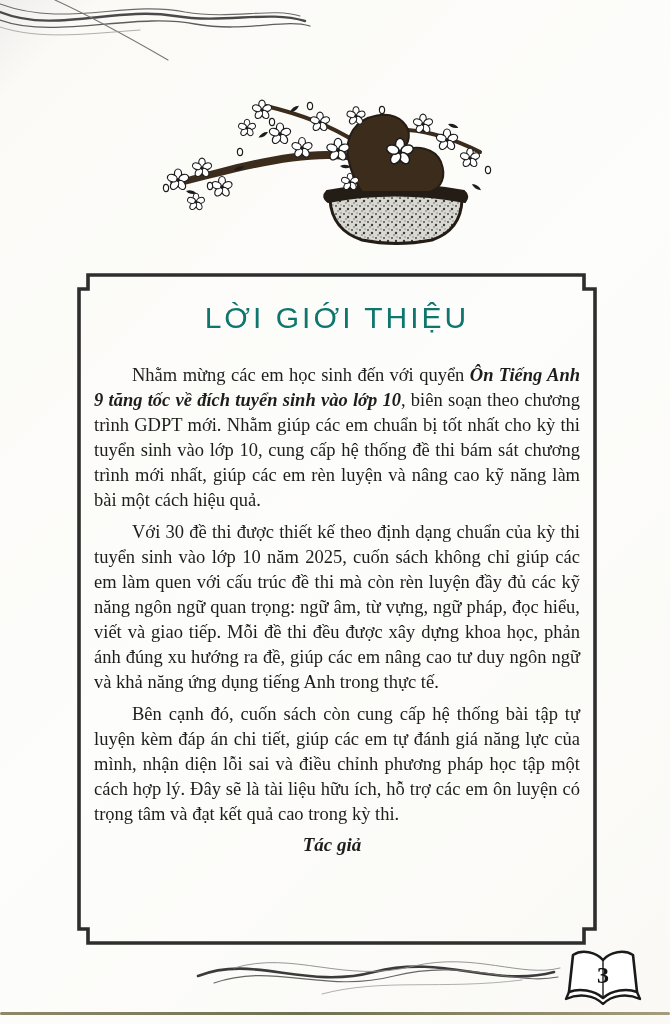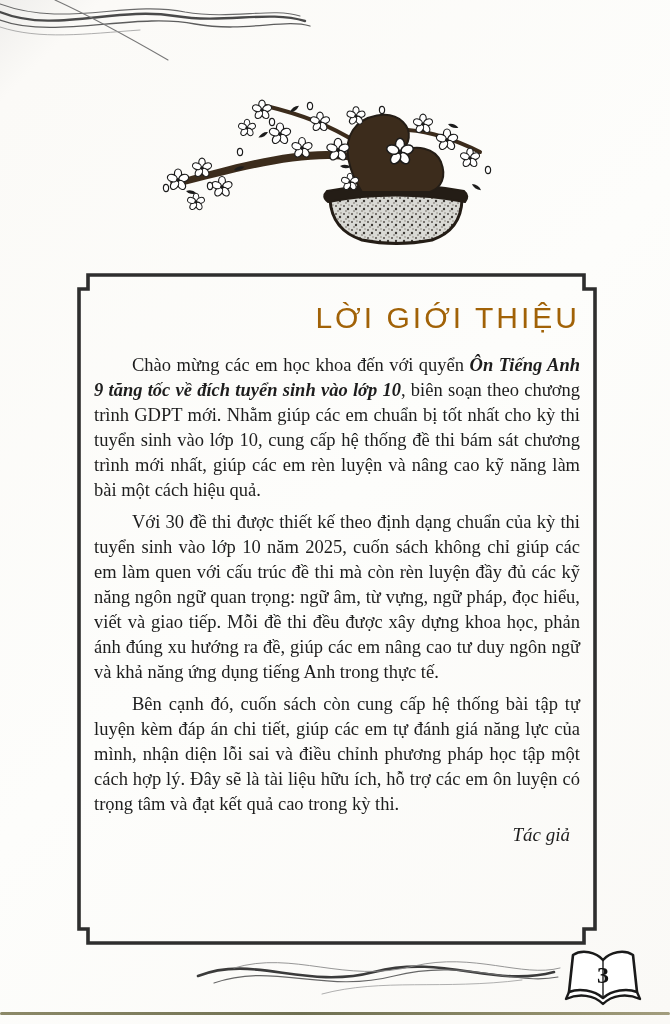--- a/index.html
+++ b/index.html
@@ -12,33 +12,33 @@
   .page{position:absolute;inset:0;}
   .swash-top{position:absolute;left:0;top:0;width:320px;height:64px;}
   .bonsai{position:absolute;left:150px;top:92px;width:350px;height:160px;}
   .intro-box{position:absolute;left:77px;top:273px;width:520px;height:672px;}
   .intro-border{position:absolute;left:0;top:0;width:520px;height:672px;}
   .intro-content{
     position:absolute;left:14px;top:4px;width:492px;height:664px;
     padding:24px 3px 0 3px;box-sizing:border-box;
   }
   .intro-title{
-    text-align:right;
+    text-align:center;
     font-family:"Liberation Sans","DejaVu Sans",sans-serif;
-    font-size:30px;letter-spacing:3px;font-weight:400;color:#a16207;
-    margin:0 0 18px 0;
+    font-size:30px;letter-spacing:3px;font-weight:400;color:#0f766e;
+    margin:0 0 28px 0;
   }
   .intro-content p{
     margin:0 0 7px 0;
     font-size:18.5px;line-height:25px;
     text-align:justify;text-indent:38px;
   }
   .book-title-em{font-weight:bold;font-style:italic;}
   .signature{
-    text-align:right;font-weight:normal;font-style:italic;
+    text-align:center;font-weight:bold;font-style:italic;
     font-size:19px;margin:4px 10px 0 0;
   }
   .swash-bottom{position:absolute;left:192px;top:950px;width:370px;height:46px;}
   .page-badge{position:absolute;left:563px;top:946px;width:80px;height:62px;}
   .page-num{
     position:absolute;left:563px;top:946px;width:80px;height:54px;
     display:flex;align-items:center;justify-content:center;
     font-family:"Liberation Serif",serif;font-weight:bold;font-size:24px;color:#111;
     padding-top:4px;box-sizing:border-box;
   }
@@ -129,21 +129,21 @@
     <use href="#bud" transform="translate(338,78)"></use>
     <use href="#bud" transform="translate(60,94)"></use>
   </svg>
 
   <div class="intro-box">
     <svg class="intro-border" viewBox="0 0 520 672">
       <path d="M11,2 H507 V16 H518 V656 H507 V670 H11 V656 H2 V16 H11 Z" fill="none" stroke="#2e2e2e" stroke-width="3.6" stroke-linejoin="miter"></path>
     </svg>
     <div class="intro-content">
       <h1 class="intro-title">LỜI GIỚI THIỆU</h1>
-      <p><span>Chào mừng các em học khoa đến với quyển </span><span class="book-title-em">Ôn Tiếng Anh 9 tăng tốc về đích tuyển sinh vào lớp 10</span><span>, biên soạn theo chương trình GDPT mới. Nhằm giúp các em chuẩn bị tốt nhất cho kỳ thi tuyển sinh vào lớp 10, cung cấp hệ thống đề thi bám sát chương trình mới nhất, giúp các em rèn luyện và nâng cao kỹ năng làm bài một cách hiệu quả.</span></p>
+      <p><span>Nhằm mừng các em học sinh đến với quyển </span><span class="book-title-em">Ôn Tiếng Anh 9 tăng tốc về đích tuyển sinh vào lớp 10</span><span>, biên soạn theo chương trình GDPT mới. Nhằm giúp các em chuẩn bị tốt nhất cho kỳ thi tuyển sinh vào lớp 10, cung cấp hệ thống đề thi bám sát chương trình mới nhất, giúp các em rèn luyện và nâng cao kỹ năng làm bài một cách hiệu quả.</span></p>
       <p>Với 30 đề thi được thiết kế theo định dạng chuẩn của kỳ thi tuyển sinh vào lớp 10 năm 2025, cuốn sách không chỉ giúp các em làm quen với cấu trúc đề thi mà còn rèn luyện đầy đủ các kỹ năng ngôn ngữ quan trọng: ngữ âm, từ vựng, ngữ pháp, đọc hiểu, viết và giao tiếp. Mỗi đề thi đều được xây dựng khoa học, phản ánh đúng xu hướng ra đề, giúp các em nâng cao tư duy ngôn ngữ và khả năng ứng dụng tiếng Anh trong thực tế.</p>
       <p>Bên cạnh đó, cuốn sách còn cung cấp hệ thống bài tập tự luyện kèm đáp án chi tiết, giúp các em tự đánh giá năng lực của mình, nhận diện lỗi sai và điều chỉnh phương pháp học tập một cách hợp lý. Đây sẽ là tài liệu hữu ích, hỗ trợ các em ôn luyện có trọng tâm và đạt kết quả cao trong kỳ thi.</p>
       <div class="signature">Tác giả</div>
     </div>
   </div>
 
   <svg class="swash-bottom" viewBox="0 0 370 46">
     <path d="M6,26 C62,4 112,40 182,22 C252,4 302,38 362,22" fill="none" stroke="#3b3b3b" stroke-width="2.6" stroke-linecap="round"></path>
     <path d="M22,33 C82,12 132,44 202,26 C272,8 322,36 366,27" fill="none" stroke="#666" stroke-width="1.2" stroke-linecap="round"></path>
     <path d="M42,18 C102,0 152,34 222,16 C282,2 330,28 368,18" fill="none" stroke="#8a8a8a" stroke-width="0.9" stroke-linecap="round"></path>

